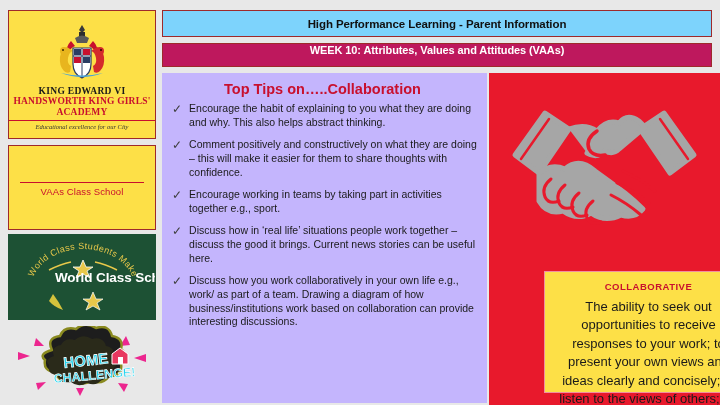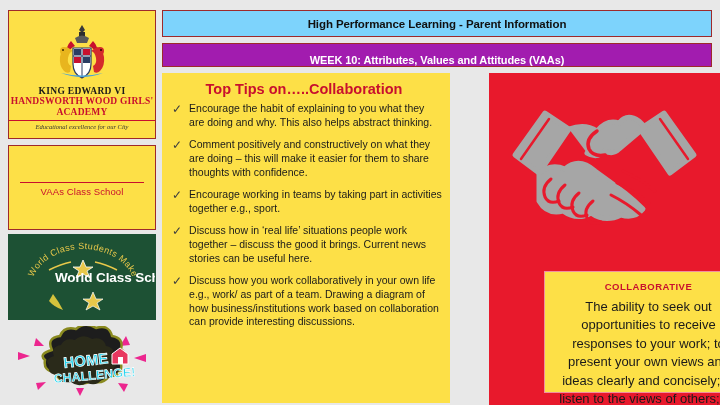--- a/index.html
+++ b/index.html
@@ -52,29 +52,29 @@
   
   .titlebar {
     position:absolute; left:162px; top:10px; width:550px; height:27px;
     background:#7dd3fc; border:1.5px solid #9e2a2b;
     display:flex; align-items:center; justify-content:center;
   }
   .titlebar span { font-size:11.5px; font-weight:700; color:#111; letter-spacing:-.1px; }
 
   .weekbar {
     position:absolute; left:162px; top:43px; width:550px; height:24px;
-    background:#a21caf; border:1.5px solid #9e2a2b;
-    display:flex; align-items:flex-end; justify-content:center;
+    background:#be185d; border:1.5px solid #9e2a2b;
+    display:flex; align-items:flex-start; justify-content:center;
   }
   .weekbar span { font-size:11px; font-weight:700; color:#ffffff; letter-spacing:-.1px; }
 
   
   .tips {
-    position:absolute; left:162px; top:73px; width:288px; height:330px;
-    background:#fde047; padding:6px 8px 0 4px;
+    position:absolute; left:162px; top:73px; width:325px; height:330px;
+    background:#c4b5fd; padding:6px 8px 0 4px;
   }
   .tips-title { text-align:center; font-size:14.5px; font-weight:700; color:#c8102e; margin:2px 0 5px 0; }
   .tip { display:flex; gap:7px; margin-bottom:9px; padding-left:6px; }
   .tick { flex:0 0 10px; font-size:12px; color:#3f3f3f; line-height:1.25; }
   .tip-text { font-size:10.5px; line-height:1.30; color:#1a1a1a; }
 
   
   .redpanel {
     position:absolute; left:489px; top:73px; width:231px; height:332px;
     background:#e8192c;
@@ -118,21 +118,21 @@
           <path d="M24 33 h18" stroke="#2b3d63" stroke-width="1"></path>
           <rect x="25" y="26" width="7" height="6" fill="#2b3d63"></rect>
           <rect x="34" y="34" width="7" height="6" fill="#2b3d63"></rect>
           <rect x="34" y="26" width="7" height="6" fill="#c8102e"></rect>
           <rect x="25" y="34" width="7" height="6" fill="#c8102e"></rect>
 
           <path d="M12 50 q21 8 42 0 q-21 5 -42 0 z" fill="#4aa3d8"></path>
         </svg>
         <div class="crest-text">
           <div class="crest-l1">KING EDWARD VI</div>
-          <div class="crest-l2">HANDSWORTH WOOD GIRLS' ACADEMY</div>
+          <div class="crest-l2">HANDSWORTH KING GIRLS' ACADEMY</div>
           <div class="crest-l3">Educational excellence for our City</div>
         </div>
       </div>
     </div>
 
     <div class="logo-box" id="hpl-box">
       <div style="width:100%;">
         <div class="hpl-rule"></div>
         <div class="hpl-sub">VAAs Class School</div>
       </div>

